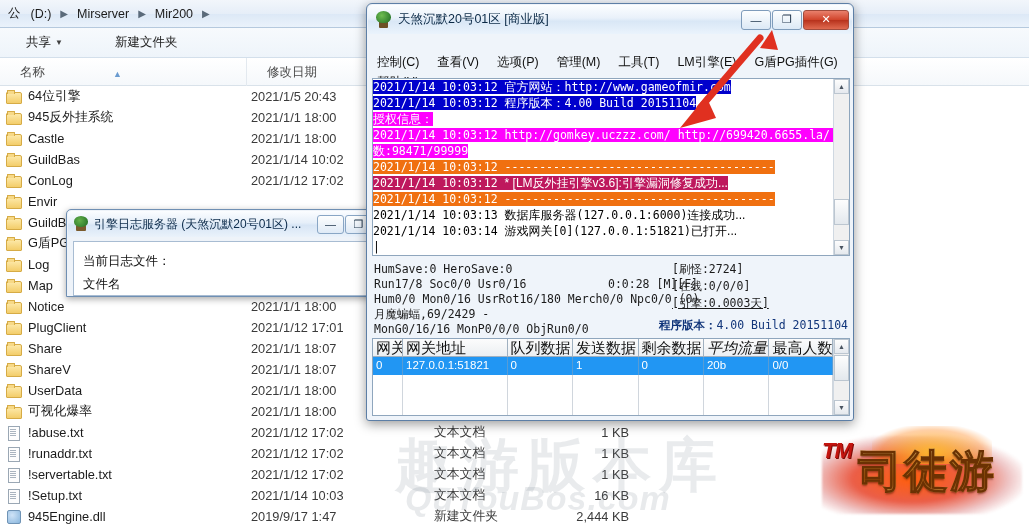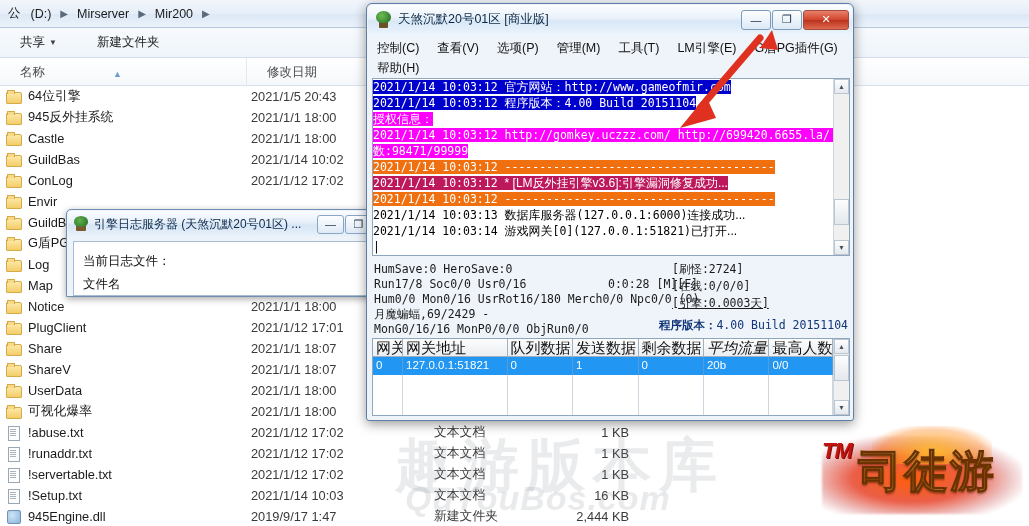--- a/index.html
+++ b/index.html
@@ -22,21 +22,21 @@
     font-size: 12.5px; color: #1b1b1b;
   }
   .crumb { padding: 2px 4px; white-space: nowrap; }
   .crumb-sep { color:#5a6a7a; font-size: 10px; padding: 0 3px; }
   .exp-toolbar {
     position: absolute; left: 0; top: 28px; width: 1029px; height: 30px;
     background: linear-gradient(to bottom,#f7fafd 0%, #eef4fa 100%);
     border-bottom: 1px solid #d3dfeb;
     display: flex; align-items: center; font-size: 12.5px; color: #222;
   }
-  .tb-item { padding: 3px 20px; white-space: nowrap; display:flex; align-items:center; gap:4px;}
+  .tb-item { padding: 3px 26px; white-space: nowrap; display:flex; align-items:center; gap:4px;}
   .tb-caret { font-size: 8px; color:#404040; }
 
   .exp-head {
     position: absolute; left: 0; top: 58px; width: 1029px; height: 28px;
     background: linear-gradient(to bottom,#ffffff 0%, #f5f8fb 100%);
     border-bottom: 1px solid #d9e2ea;
     font-size: 12.5px; color: #4a4a4a;
   }
   .hcell { position: absolute; top: 0; height: 28px; line-height: 28px; padding-left: 20px;
            border-right: 1px solid #e3e9ef; overflow: hidden; white-space: nowrap; }
@@ -134,21 +134,21 @@
     background: radial-gradient(circle at 38% 38%, #6fbd50, #1c6a23); border-radius: 50% 50% 45% 45%;}
   .mw-title { font-size: 12.5px; color:#0a2946; white-space:nowrap; }
   .mw-btns { margin-left:auto; display:flex; gap:1px; padding-right: 3px; }
   .mw-btn { width: 30px; height: 20px; border:1px solid #7f9cbb; border-radius:3px;
     background: linear-gradient(to bottom,#fdfefe,#dce9f6); display:flex; align-items:center; justify-content:center;
     font-size: 11px; color:#1b3048; }
   .mw-btn.close { width: 46px; border-color:#a14b3c;
     background: linear-gradient(to bottom,#e9806c 0%, #d1452c 48%, #b8331d 52%, #e06a50 100%);
     color:#fff; font-weight:700; }
 
-  .mw-menu { position:absolute; left: 4px; top: 31px; right: 4px; height: 42px;
+  .mw-menu { position:absolute; left: 4px; top: 45px; right: 4px; height: 42px;
     background:#eff4fa; font-size: 12.5px; color:#111; padding: 3px 0 0 6px; }
   .mrow { display:flex; align-items:center; height: 20px; }
   .mitem { padding: 0 9px 0 0; margin-right: 9px; white-space:nowrap; }
 
   .mw-log { position:absolute; left: 5px; top: 74px; width: 478px; height: 178px;
     background:#fff; border:1px solid #8fa6bd; overflow:hidden; }
   .logarea { position:absolute; left:0; top:0; right: 16px; bottom: 0; overflow:hidden;
     font-family: "DejaVu Sans Mono", "Liberation Mono", monospace; }
   .lline { height: 16px; line-height: 16px; font-size: 11.5px; white-space: pre; }
   .lline span.seg { padding: 0; }

